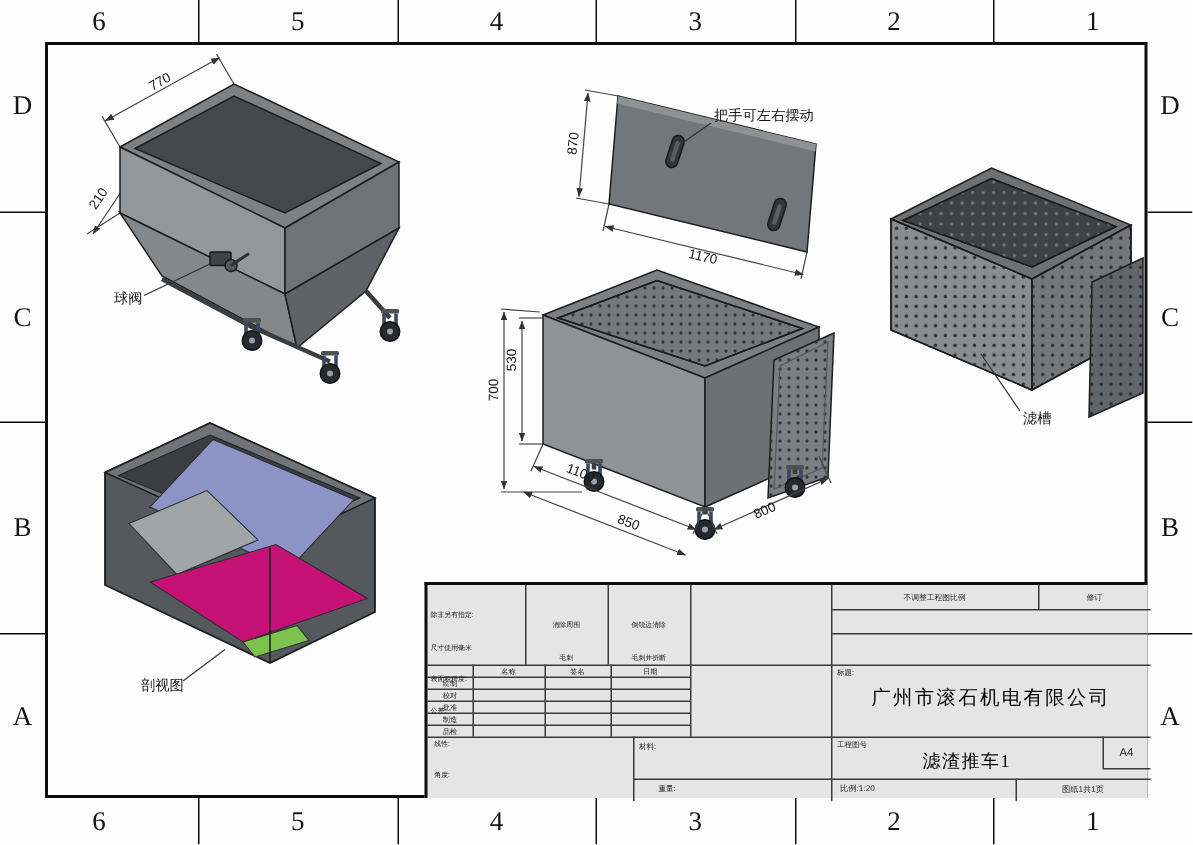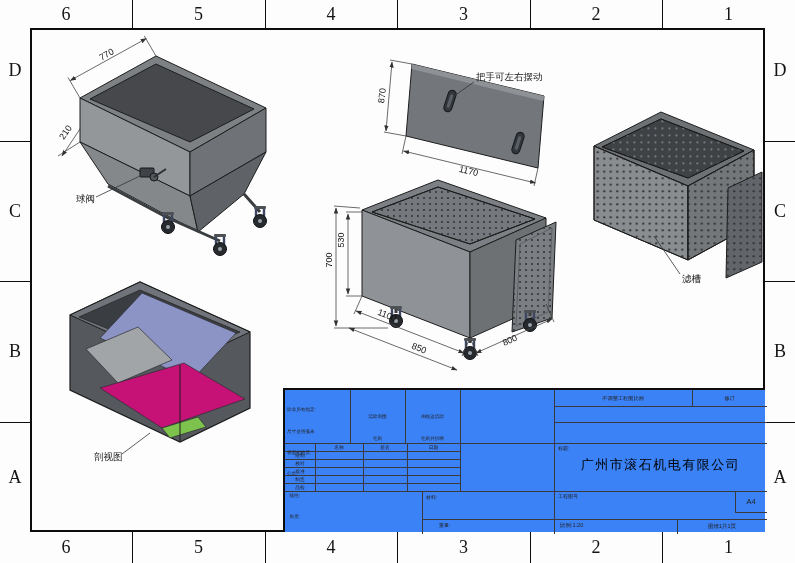--- a/index.html
+++ b/index.html
@@ -10,21 +10,21 @@
   .tick{position:absolute;background:#0d0d0d}
   .tick.v{width:1px;height:28px}
   .tick.vb{width:1px;height:31px}
   .tick.h{height:1px;width:30px}
   .zl{position:absolute;display:flex;align-items:center;justify-content:center;
       font-family:"Liberation Serif",serif;font-size:18px;color:#141414}
   .view{position:absolute}
   .view text{font-family:"Liberation Sans",sans-serif;fill:#151515}
   
   .tb{position:absolute;left:283px;top:388px;width:482px;height:144px;
-      border-top:2px solid #0d0d0d;border-left:2px solid #0d0d0d;background:#3b82f6}
+      border-top:2px solid #0d0d0d;border-left:2px solid #0d0d0d;background:#e5e5e5}
   .ln{position:absolute;background:#3a3a3a}
   .ttiny{position:absolute;font-size:4.6px;line-height:1.55;color:#222;white-space:pre}
   .tc{position:absolute;display:flex;align-items:center;justify-content:center;
       font-size:4.8px;height:8px;color:#222}
   .lbl{position:absolute;font-size:5px;color:#222}
   .big{position:absolute;text-align:center;font-family:"Liberation Serif",serif;color:#000}
 </style>
 </head>
 <body>
 
@@ -322,19 +322,20 @@
     <div class="tc" style="left:0;top:85px;width:30px">制造</div>
     <div class="tc" style="left:0;top:93px;width:30px">品检</div>
 
     <div class="lbl" style="left:273px;top:55px">标题:</div>
     <div class="big" style="left:269px;top:66px;width:213px;font-size:13px;letter-spacing:1.5px">广州市滚石机电有限公司</div>
 
     <div class="lbl" style="left:141px;top:104px">材料:</div>
     <div class="lbl" style="left:154px;top:132px">重量:</div>
 
     <div class="lbl" style="left:273px;top:103px">工程图号</div>
+    <div class="big" style="left:269px;top:109px;width:181px;font-size:12px;letter-spacing:1px">滤渣推车1</div>
     <div class="tc" style="left:450px;top:101px;width:32px;height:21px;font-size:7.5px">A4</div>
 
     <div class="lbl" style="left:275px;top:132px;font-size:5.5px">比例:1:20</div>
     <div class="tc" style="left:392px;top:129px;width:90px;height:15px;font-size:5.5px">图纸1共1页</div>
   </div>
 
 </div>
 
 </body></html>

